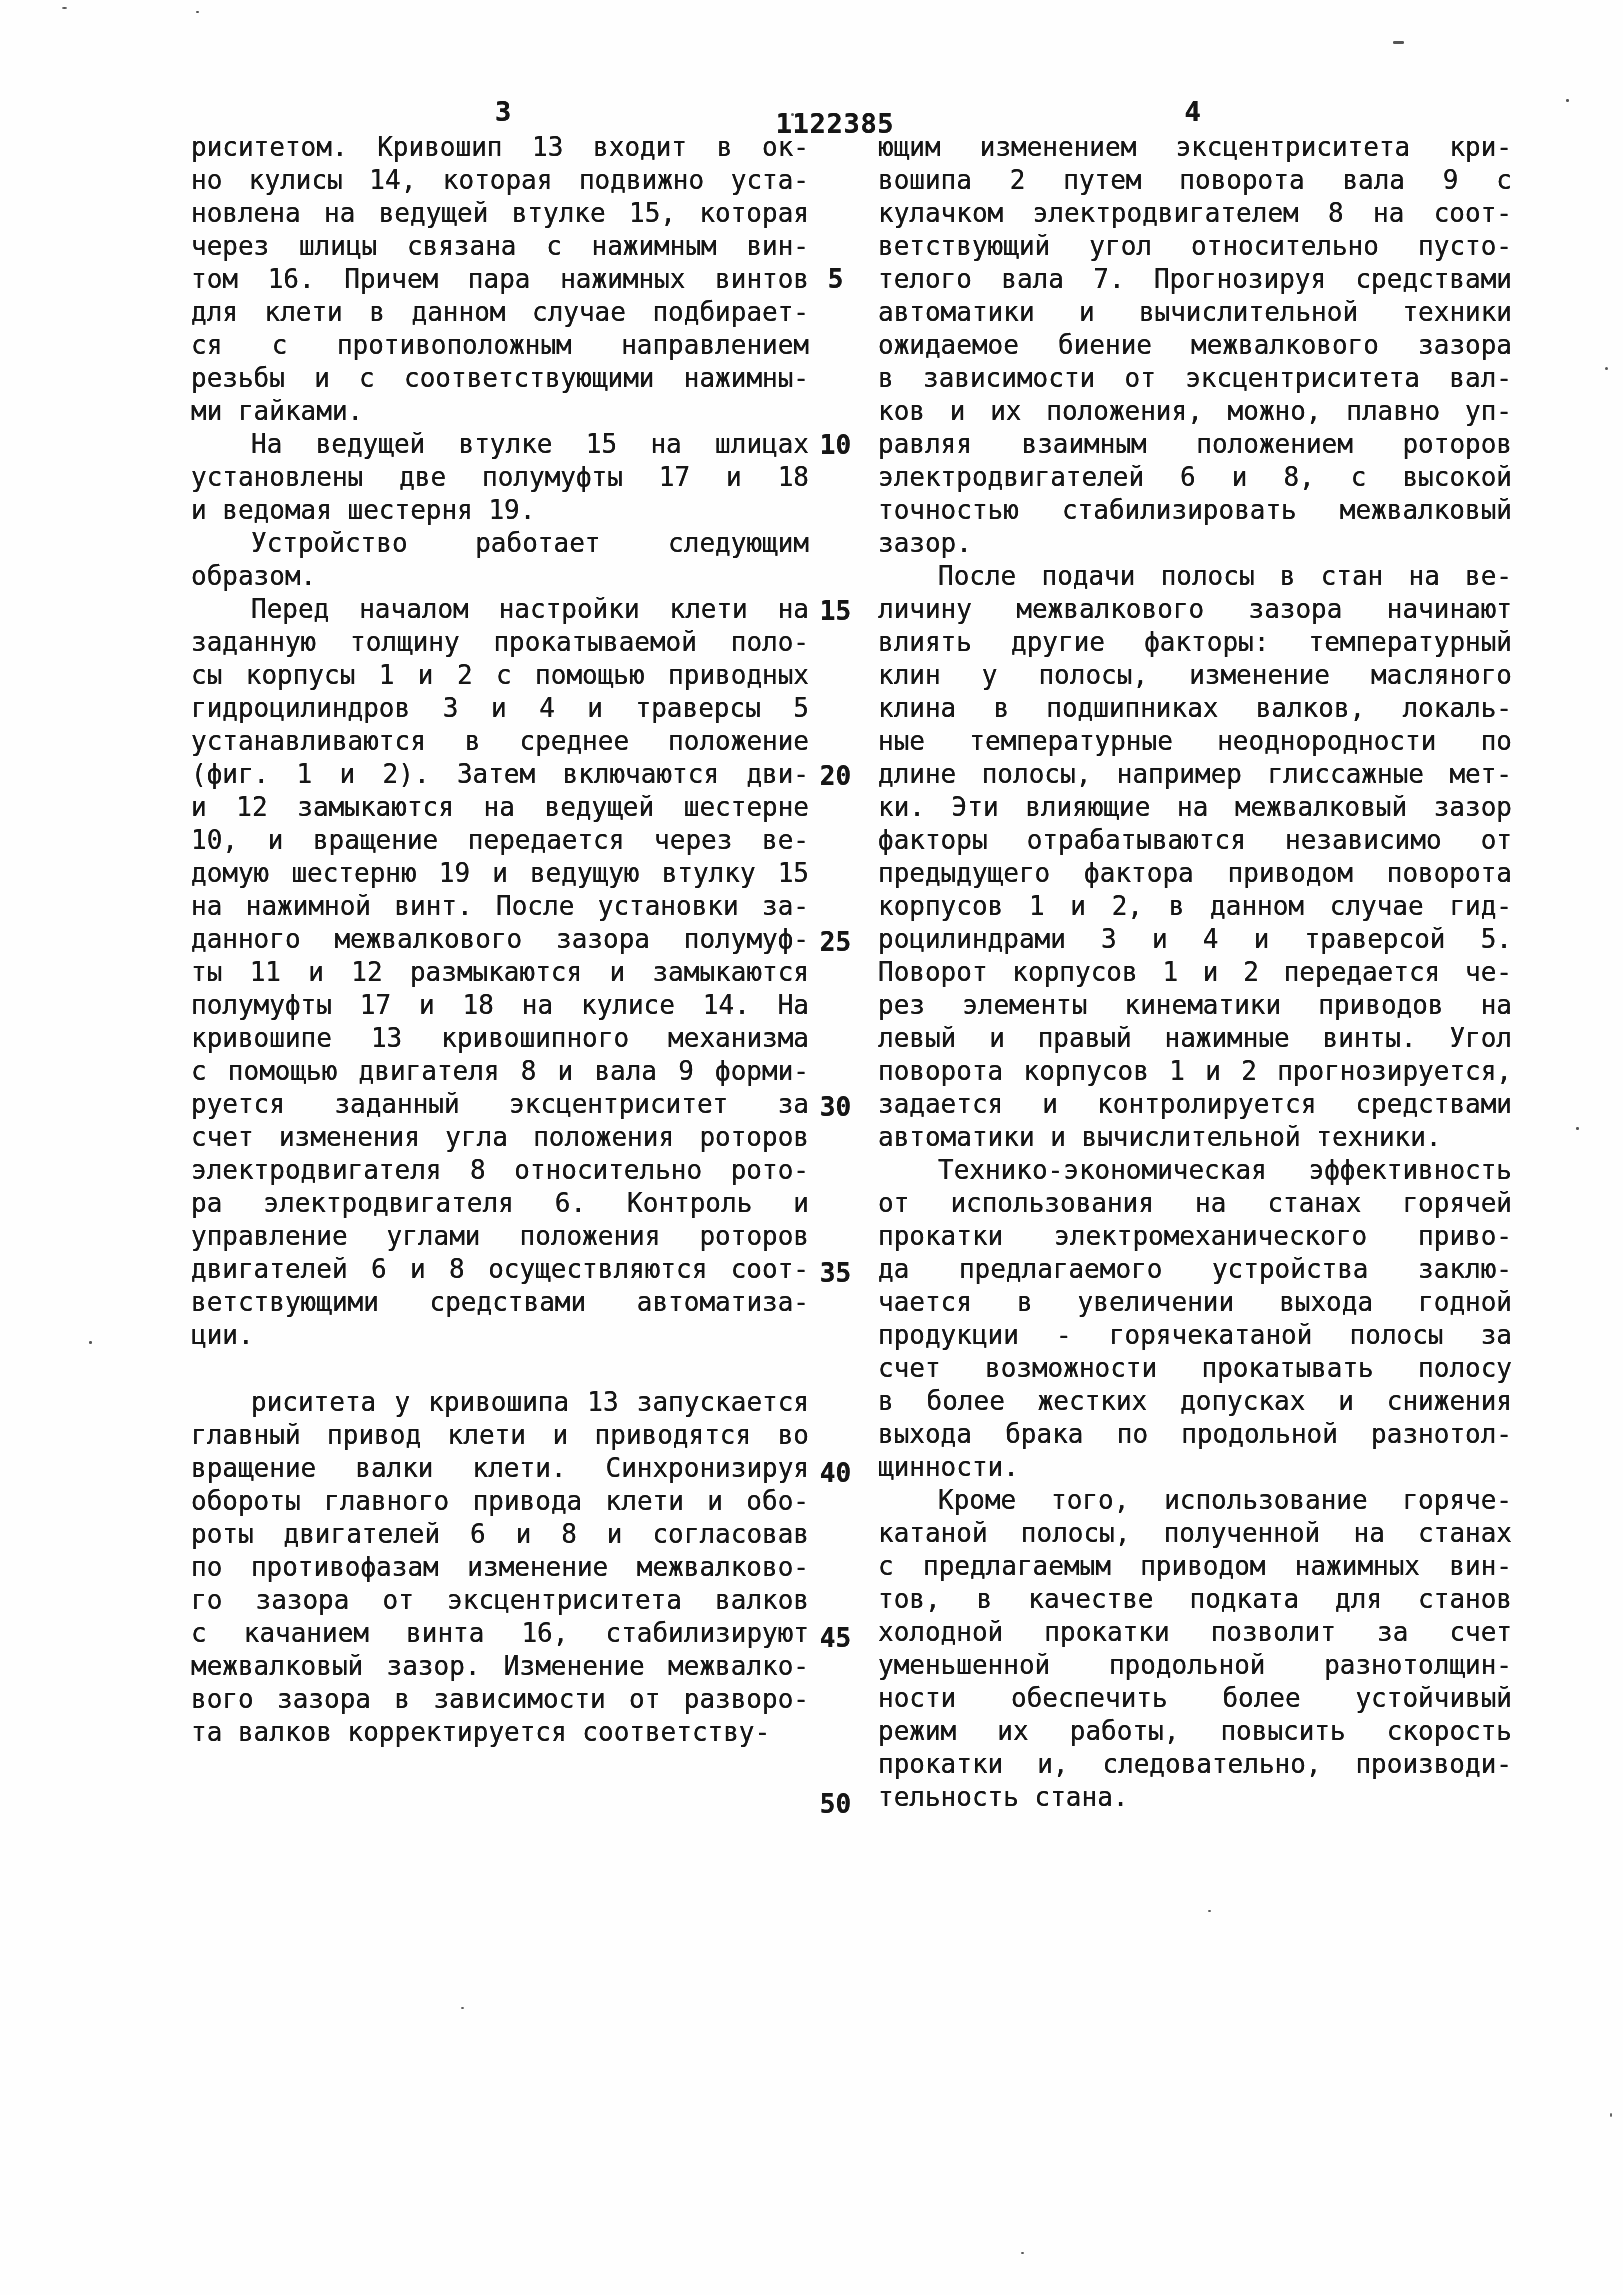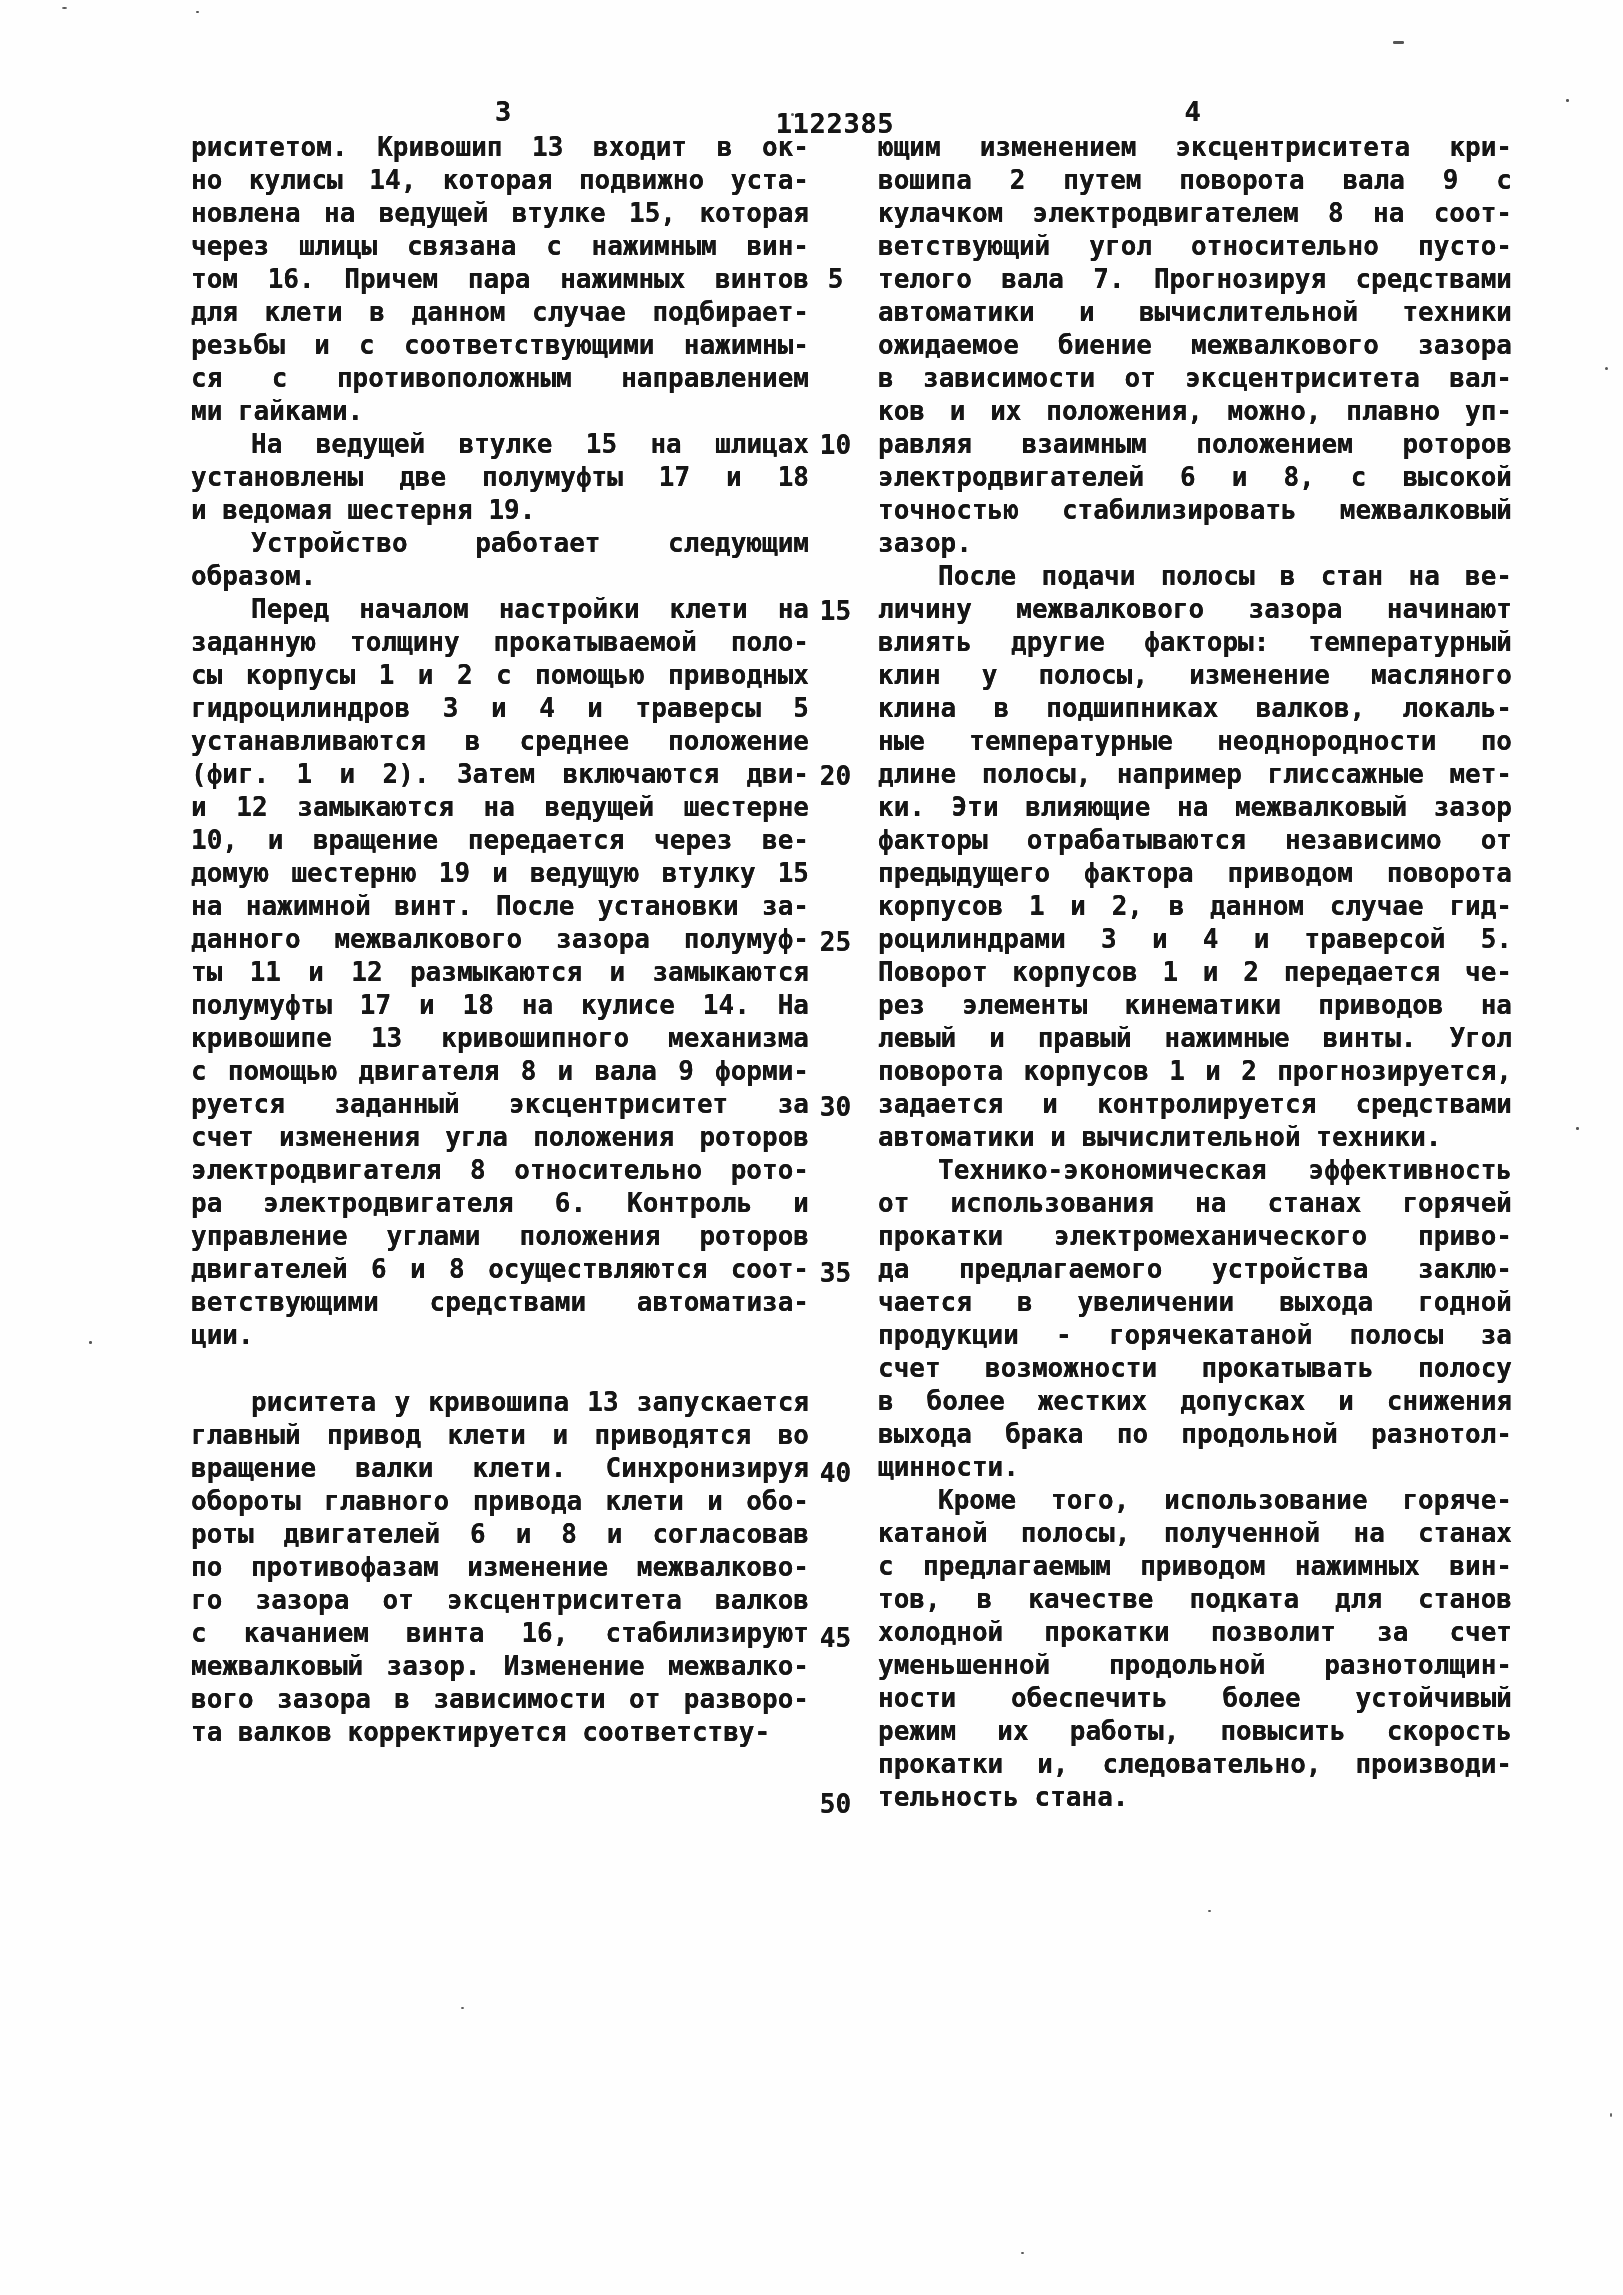--- a/index.html
+++ b/index.html
@@ -18,21 +18,21 @@
     position: absolute; top: 96px;
     font-size: 27px; font-weight: 700;
     text-align: center; letter-spacing: 0.7px;
     text-shadow: 0 0 0.4px currentColor;
   }
   #hdr-left  { left: 484px;  width: 39px;  }
   #hdr-num   { left: 740px; width: 190px; margin-top: 12px; }
   #hdr-right { left: 1172px; width: 42px;  }
   .col {
     position: absolute; top: 131px;
-    font-size: 26px; font-weight: 700;
+    font-size: 26px; font-weight: 400;
     color: #161616;
     text-shadow: 0 0 0.4px currentColor;
   }
   #col-left  { left: 191px;  width: 618px; }
   #col-right { left: 878px; width: 634px; }
   .line {
     line-height: 33px;
     text-align: justify;
     -moz-text-align-last: justify;
     text-align-last: justify;
@@ -63,22 +63,22 @@
   <div class="hdr" id="hdr-right">4</div>
 
   <div class="col" id="col-left">
       <div class="para">
         <div class="line">риситетом. Кривошип 13 входит в ок-</div>
         <div class="line">но кулисы 14, которая подвижно уста-</div>
         <div class="line">новлена на ведущей втулке 15, которая</div>
         <div class="line">через шлицы связана с нажимным вин-</div>
         <div class="line">том 16. Причем пара нажимных винтов</div>
         <div class="line">для клети в данном случае подбирает-</div>
+        <div class="line">ся с противоположным направлением</div>
         <div class="line">резьбы и с соответствующими нажимны-</div>
-        <div class="line">ся с противоположным направлением</div>
         <div class="line">ми гайками.</div>
       </div>
       <div class="para indent">
         <div class="line">На ведущей втулке 15 на шлицах</div>
         <div class="line">установлены две полумуфты 17 и 18</div>
         <div class="line">и ведомая шестерня 19.</div>
       </div>
       <div class="para indent">
         <div class="line">Устройство работает следующим</div>
         <div class="line">образом.</div>

